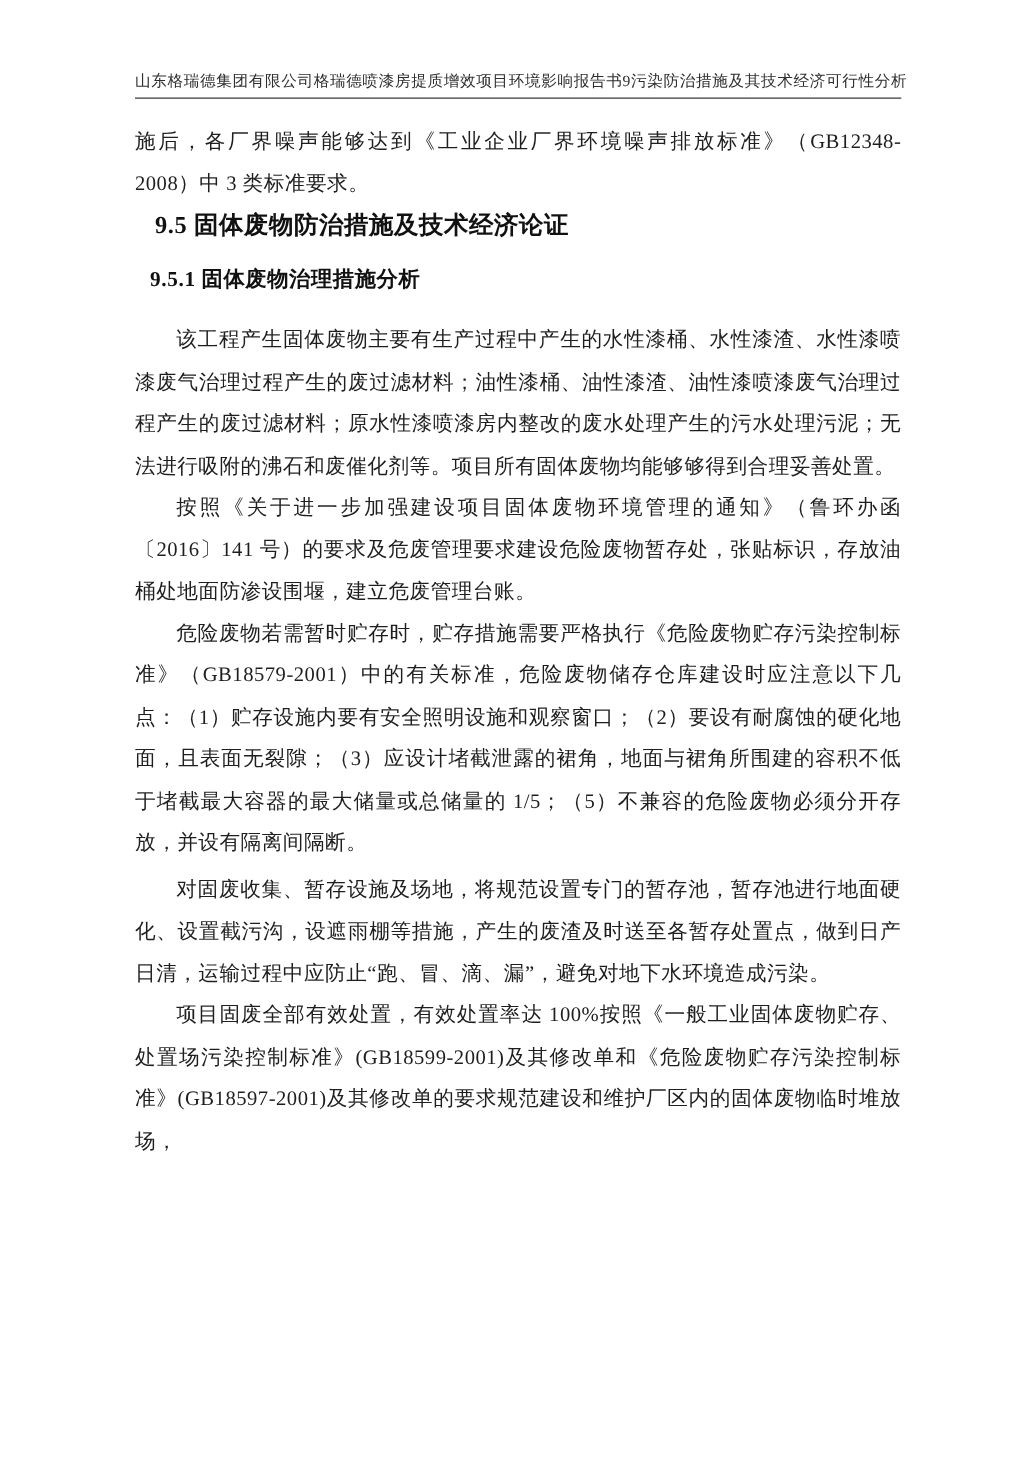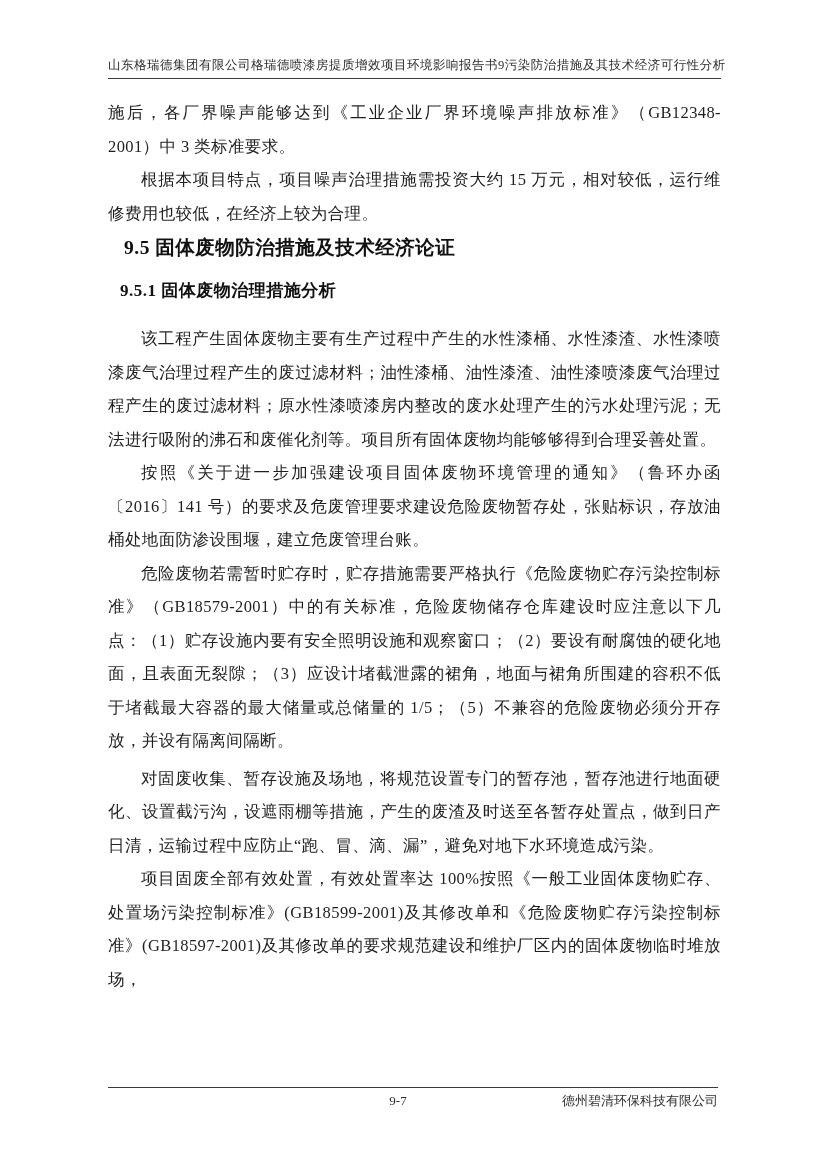--- a/index.html
+++ b/index.html
@@ -90,29 +90,24 @@
   }
 </style>
 </head>
 <body>
 
 <div class="page">
 
   <div class="doc-header">山东格瑞德集团有限公司格瑞德喷漆房提质增效项目环境影响报告书9污染防治措施及其技术经济可行性分析</div>
 
   <div class="doc-body">
-    <p class="p-cont">施后，各厂界噪声能够达到《工业企业厂界环境噪声排放标准》（GB12348-2001）中 3 类标准要求。</p>
-    <p>根据本项目特点，项目噪声治理措施需投资大约 15 万元，相对较低，运行维修费用也较低，在经济上较为合理。</p>
+    <p class="p-cont">施后，各厂界噪声能够达到《工业企业厂界环境噪声排放标准》（GB12348-2008）中 3 类标准要求。</p>
     <h1 class="sec-heading">9.5 固体废物防治措施及技术经济论证</h1>
     <h2 class="subsec-heading">9.5.1 固体废物治理措施分析</h2>
     <p class="after-heading">该工程产生固体废物主要有生产过程中产生的水性漆桶、水性漆渣、水性漆喷漆废气治理过程产生的废过滤材料；油性漆桶、油性漆渣、油性漆喷漆废气治理过程产生的废过滤材料；原水性漆喷漆房内整改的废水处理产生的污水处理污泥；无法进行吸附的沸石和废催化剂等。项目所有固体废物均能够够得到合理妥善处置。</p>
     <p>按照《关于进一步加强建设项目固体废物环境管理的通知》（鲁环办函〔2016〕141 号）的要求及危废管理要求建设危险废物暂存处，张贴标识，存放油桶处地面防渗设围堰，建立危废管理台账。</p>
     <p>危险废物若需暂时贮存时，贮存措施需要严格执行《危险废物贮存污染控制标准》（GB18579-2001）中的有关标准，危险废物储存仓库建设时应注意以下几点：（1）贮存设施内要有安全照明设施和观察窗口；（2）要设有耐腐蚀的硬化地面，且表面无裂隙；（3）应设计堵截泄露的裙角，地面与裙角所围建的容积不低于堵截最大容器的最大储量或总储量的 1/5；（5）不兼容的危险废物必须分开存放，并设有隔离间隔断。</p>
     <p class="p-gap">对固废收集、暂存设施及场地，将规范设置专门的暂存池，暂存池进行地面硬化、设置截污沟，设遮雨棚等措施，产生的废渣及时送至各暂存处置点，做到日产日清，运输过程中应防止“跑、冒、滴、漏”，避免对地下水环境造成污染。</p>
     <p>项目固废全部有效处置，有效处置率达 100%按照《一般工业固体废物贮存、处置场污染控制标准》(GB18599-2001)及其修改单和《危险废物贮存污染控制标准》(GB18597-2001)及其修改单的要求规范建设和维护厂区内的固体废物临时堆放场，</p>
   </div>
 
-  <div class="doc-footer">
-    <span class="footer-page-num">9-7</span>
-    <span class="footer-company">德州碧清环保科技有限公司</span>
-  </div>
 
 </div>
 
 </body></html>

